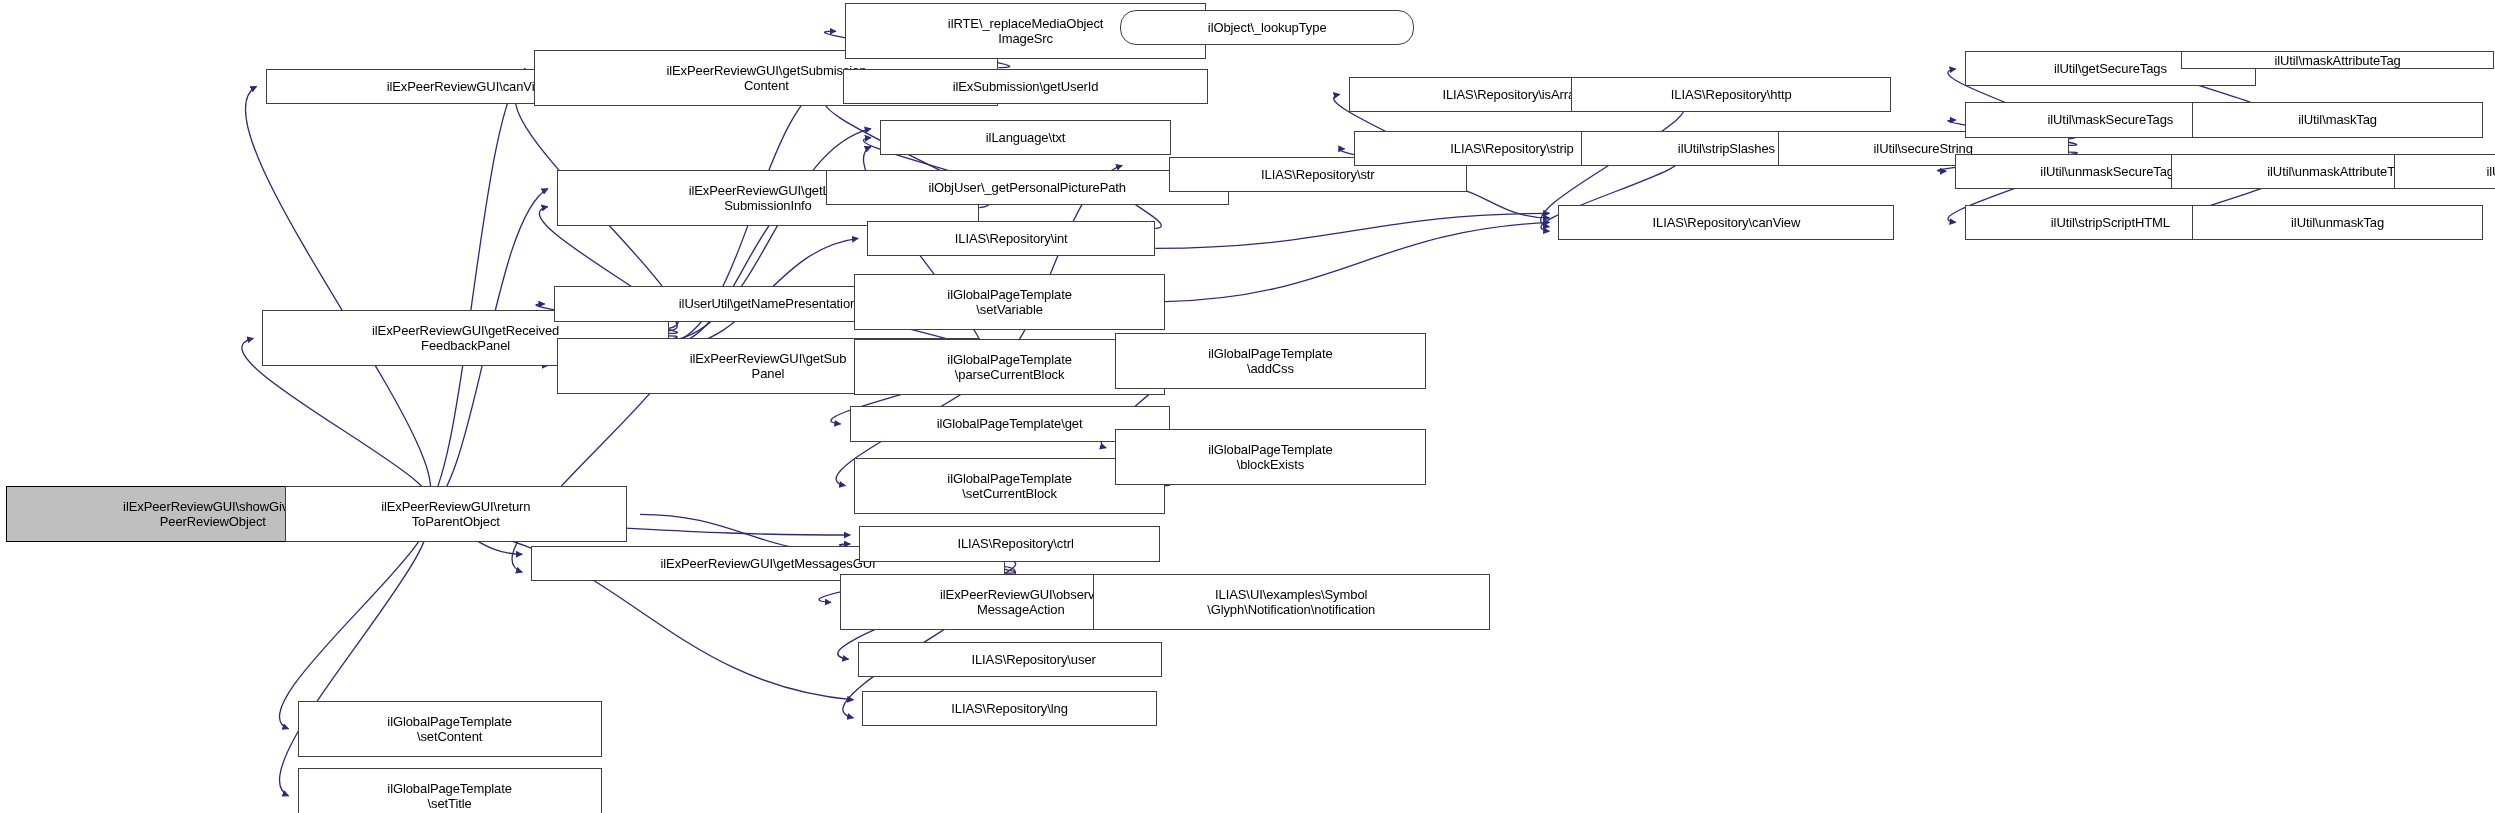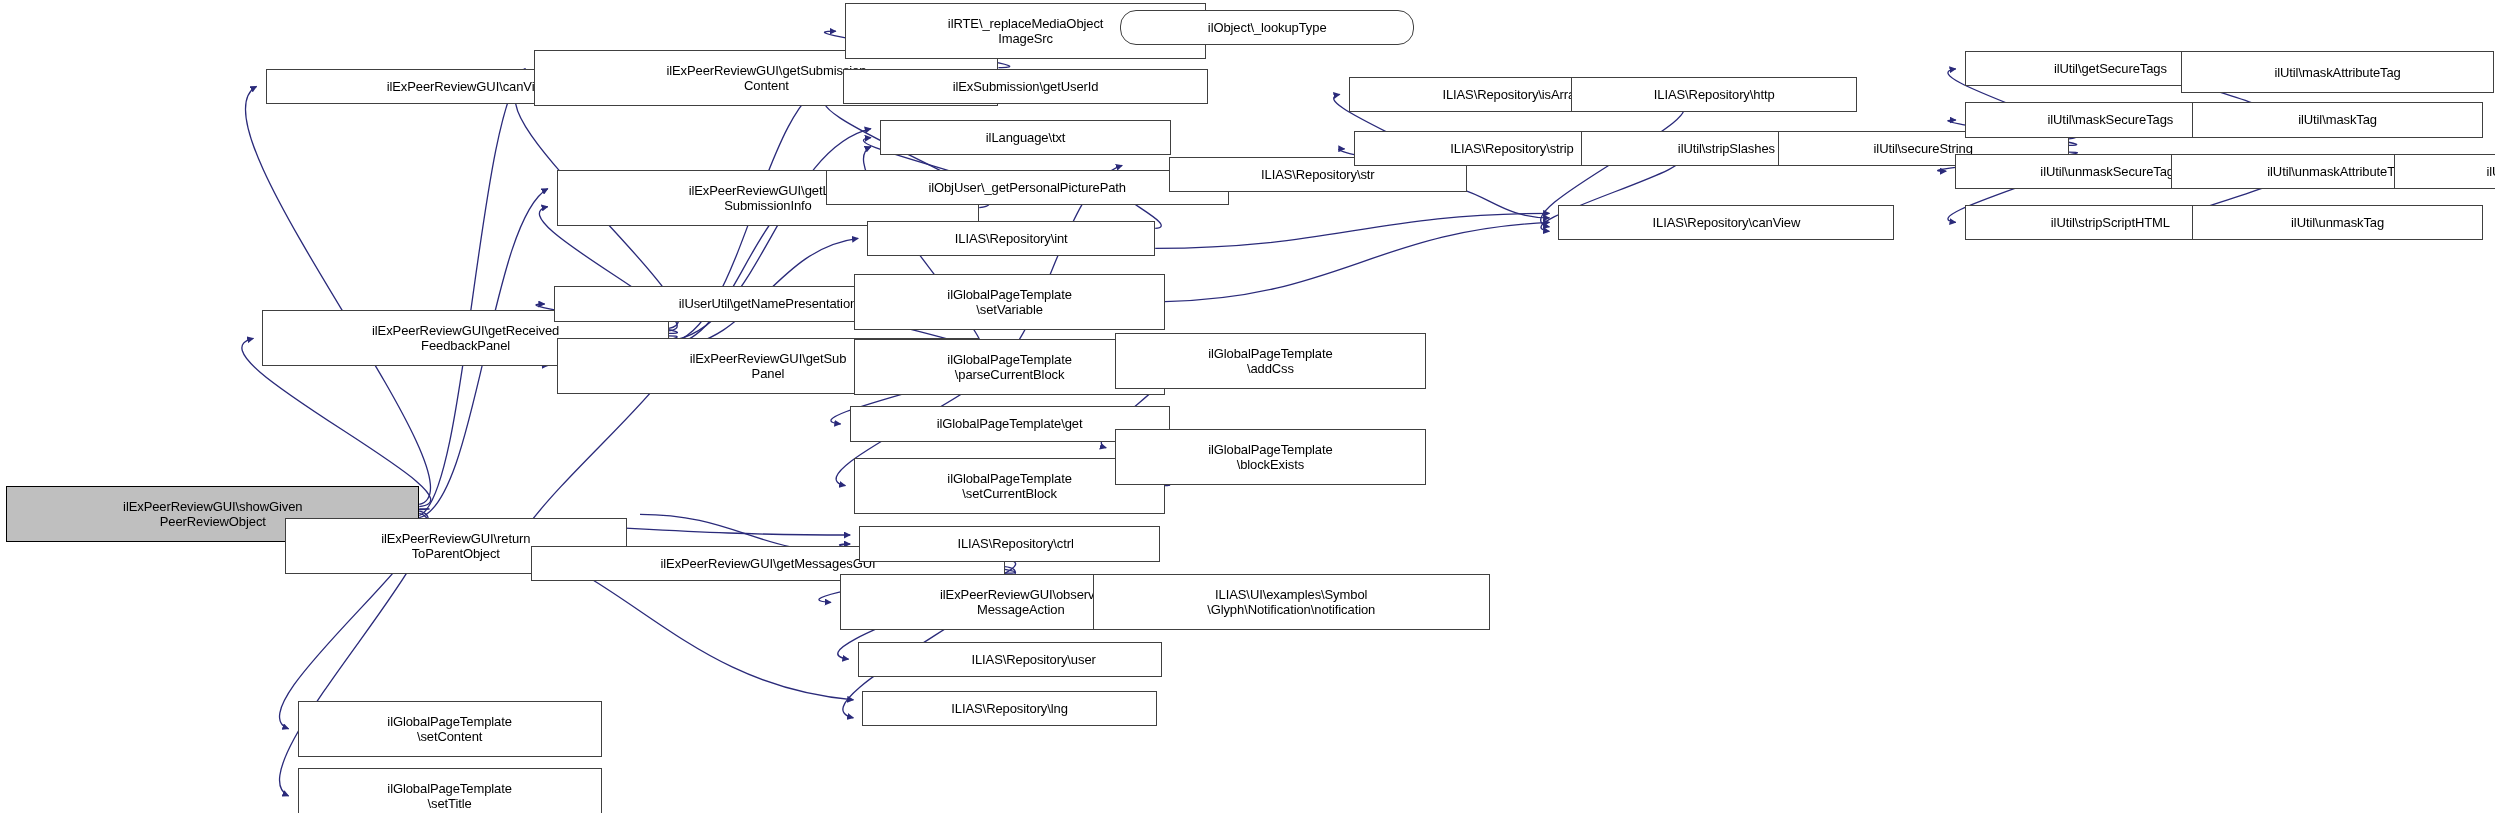--- a/index.html
+++ b/index.html
@@ -112,21 +112,21 @@
       <path d="M 1004.8000000000001 566.5333333333334 C 1072.93 573.3403333333334, 785.2700000000001 702.8246, 853.4000000000001 717.8000000000001" fill="none" stroke="#2a2a7a" stroke-width="1.3" marker-end="url(#arrow)"></path>
       <path d="M 1004.8000000000001 573.2 C 1074.3700000000001 573.2, 780.63 544, 850.2 544" fill="none" stroke="#2a2a7a" stroke-width="1.3" marker-end="url(#arrow)"></path>
       <path d="M 1201.6 602.4 C 1254.61 602.4, 1030.79 602.4, 1083.8 602.4" fill="none" stroke="#2a2a7a" stroke-width="1.3" marker-end="url(#arrow)"></path>
       <path d="M 640 514.4000000000001 C 734.59 514.4000000000001, 755.61 553, 850.2 553" fill="none" stroke="#2a2a7a" stroke-width="1.3" marker-end="url(#arrow)"></path>
     </svg>
 <div class="node root" style="left: 6.4px; top: 486.4px; width: 412.8px; height: 56px;">ilExPeerReviewGUI\showGiven
 PeerReviewObject</div>
     <div class="node" style="left: 265.6px; top: 68.8px; width: 406.4px; height: 35.2px;">ilExPeerReviewGUI\canView</div>
     <div class="node" style="left: 262.4px; top: 310.4px; width: 406.4px; height: 56px;">ilExPeerReviewGUI\getReceived
 FeedbackPanel</div>
-    <div class="node" style="left: 284.8px; top: 486.4px; width: 342px; height: 56px; margin-top: 32px;">ilExPeerReviewGUI\return
+    <div class="node" style="left: 284.8px; top: 486.4px; width: 342px; height: 56px;">ilExPeerReviewGUI\return
 ToParentObject</div>
     <div class="node" style="left: 297.6px; top: 700.8px; width: 304px; height: 56px;">ilGlobalPageTemplate
 \setContent</div>
     <div class="node" style="left: 297.6px; top: 768px; width: 304px; height: 56px;">ilGlobalPageTemplate
 \setTitle</div>
     <div class="node" style="left: 534.4px; top: 49.6px; width: 464px; height: 56px;">ilExPeerReviewGUI\getSubmission
 Content</div>
     <div class="node" style="left: 556.8px; top: 169.6px; width: 422.4px; height: 56px;">ilExPeerReviewGUI\getLate
 SubmissionInfo</div>
     <div class="node" style="left: 553.6px; top: 286.4px; width: 428.8px; height: 35.2px;">ilUserUtil\getNamePresentation</div>
@@ -155,25 +155,25 @@
     <div class="node" style="left: 1169px; top: 156.8px; width: 297.6px; height: 35.2px;">ILIAS\Repository\str</div>
     <div class="node" style="left: 1115.2px; top: 332.8px; width: 310.4px; height: 56px;">ilGlobalPageTemplate
 \addCss</div>
     <div class="node" style="left: 1115.2px; top: 428.8px; width: 310.4px; height: 56px;">ilGlobalPageTemplate
 \blockExists</div>
     <div class="node" style="left: 1092.8px; top: 574.4px; width: 396.8px; height: 56px;">ILIAS\UI\examples\Symbol
 \Glyph\Notification\notification</div>
     <div class="node" style="left: 1348.8px; top: 76.8px; width: 326.4px; height: 35.2px;">ILIAS\Repository\isArray</div>
     <div class="node" style="left: 1353.6px; top: 131.2px; width: 316.8px; height: 35.2px;">ILIAS\Repository\strip</div>
     <div class="node" style="left: 1558.4px; top: 204.8px; width: 336px; height: 35.2px;">ILIAS\Repository\canView</div>
-    <div class="node" style="left: 1571.2px; top: 76.8px; width: 286px; height: 35.2px;">ILIAS\Repository\http</div>
+    <div class="node" style="left: 1571.2px; top: 76.8px; width: 320px; height: 35.2px;">ILIAS\Repository\http</div>
     <div class="node" style="left: 1580.8px; top: 131.2px; width: 291.2px; height: 35.2px;">ilUtil\stripSlashes</div>
     <div class="node" style="left: 1777.6px; top: 131.2px; width: 291.2px; height: 35.2px;">ilUtil\secureString</div>
     <div class="node" style="left: 1964.8px; top: 51.2px; width: 291.2px; height: 35.2px;">ilUtil\getSecureTags</div>
     <div class="node" style="left: 1964.8px; top: 102.4px; width: 291.2px; height: 35.2px;">ilUtil\maskSecureTags</div>
     <div class="node" style="left: 1955.2px; top: 153.6px; width: 310.4px; height: 35.2px;">ilUtil\unmaskSecureTags</div>
     <div class="node" style="left: 1964.8px; top: 204.8px; width: 291.2px; height: 35.2px;">ilUtil\stripScriptHTML</div>
-    <div class="node" style="left: 2180.8px; top: 51.2px; width: 313.6px; height: 42px;">ilUtil\maskAttributeTag</div>
+    <div class="node" style="left: 2180.8px; top: 51.2px; width: 313.6px; height: 18px;">ilUtil\maskAttributeTag</div>
     <div class="node" style="left: 2192px; top: 102.4px; width: 291.2px; height: 35.2px;">ilUtil\maskTag</div>
     <div class="node" style="left: 2171.2px; top: 153.6px; width: 332.8px; height: 35.2px;">ilUtil\unmaskAttributeTag</div>
     <div class="node" style="left: 2192px; top: 204.8px; width: 291.2px; height: 35.2px;">ilUtil\unmaskTag</div>
     <div class="node" style="left: 2393.6px; top: 153.6px; width: 275.2px; height: 35.2px;">ilUtil\secureLink</div>
   </div>
 
 </body></html>

